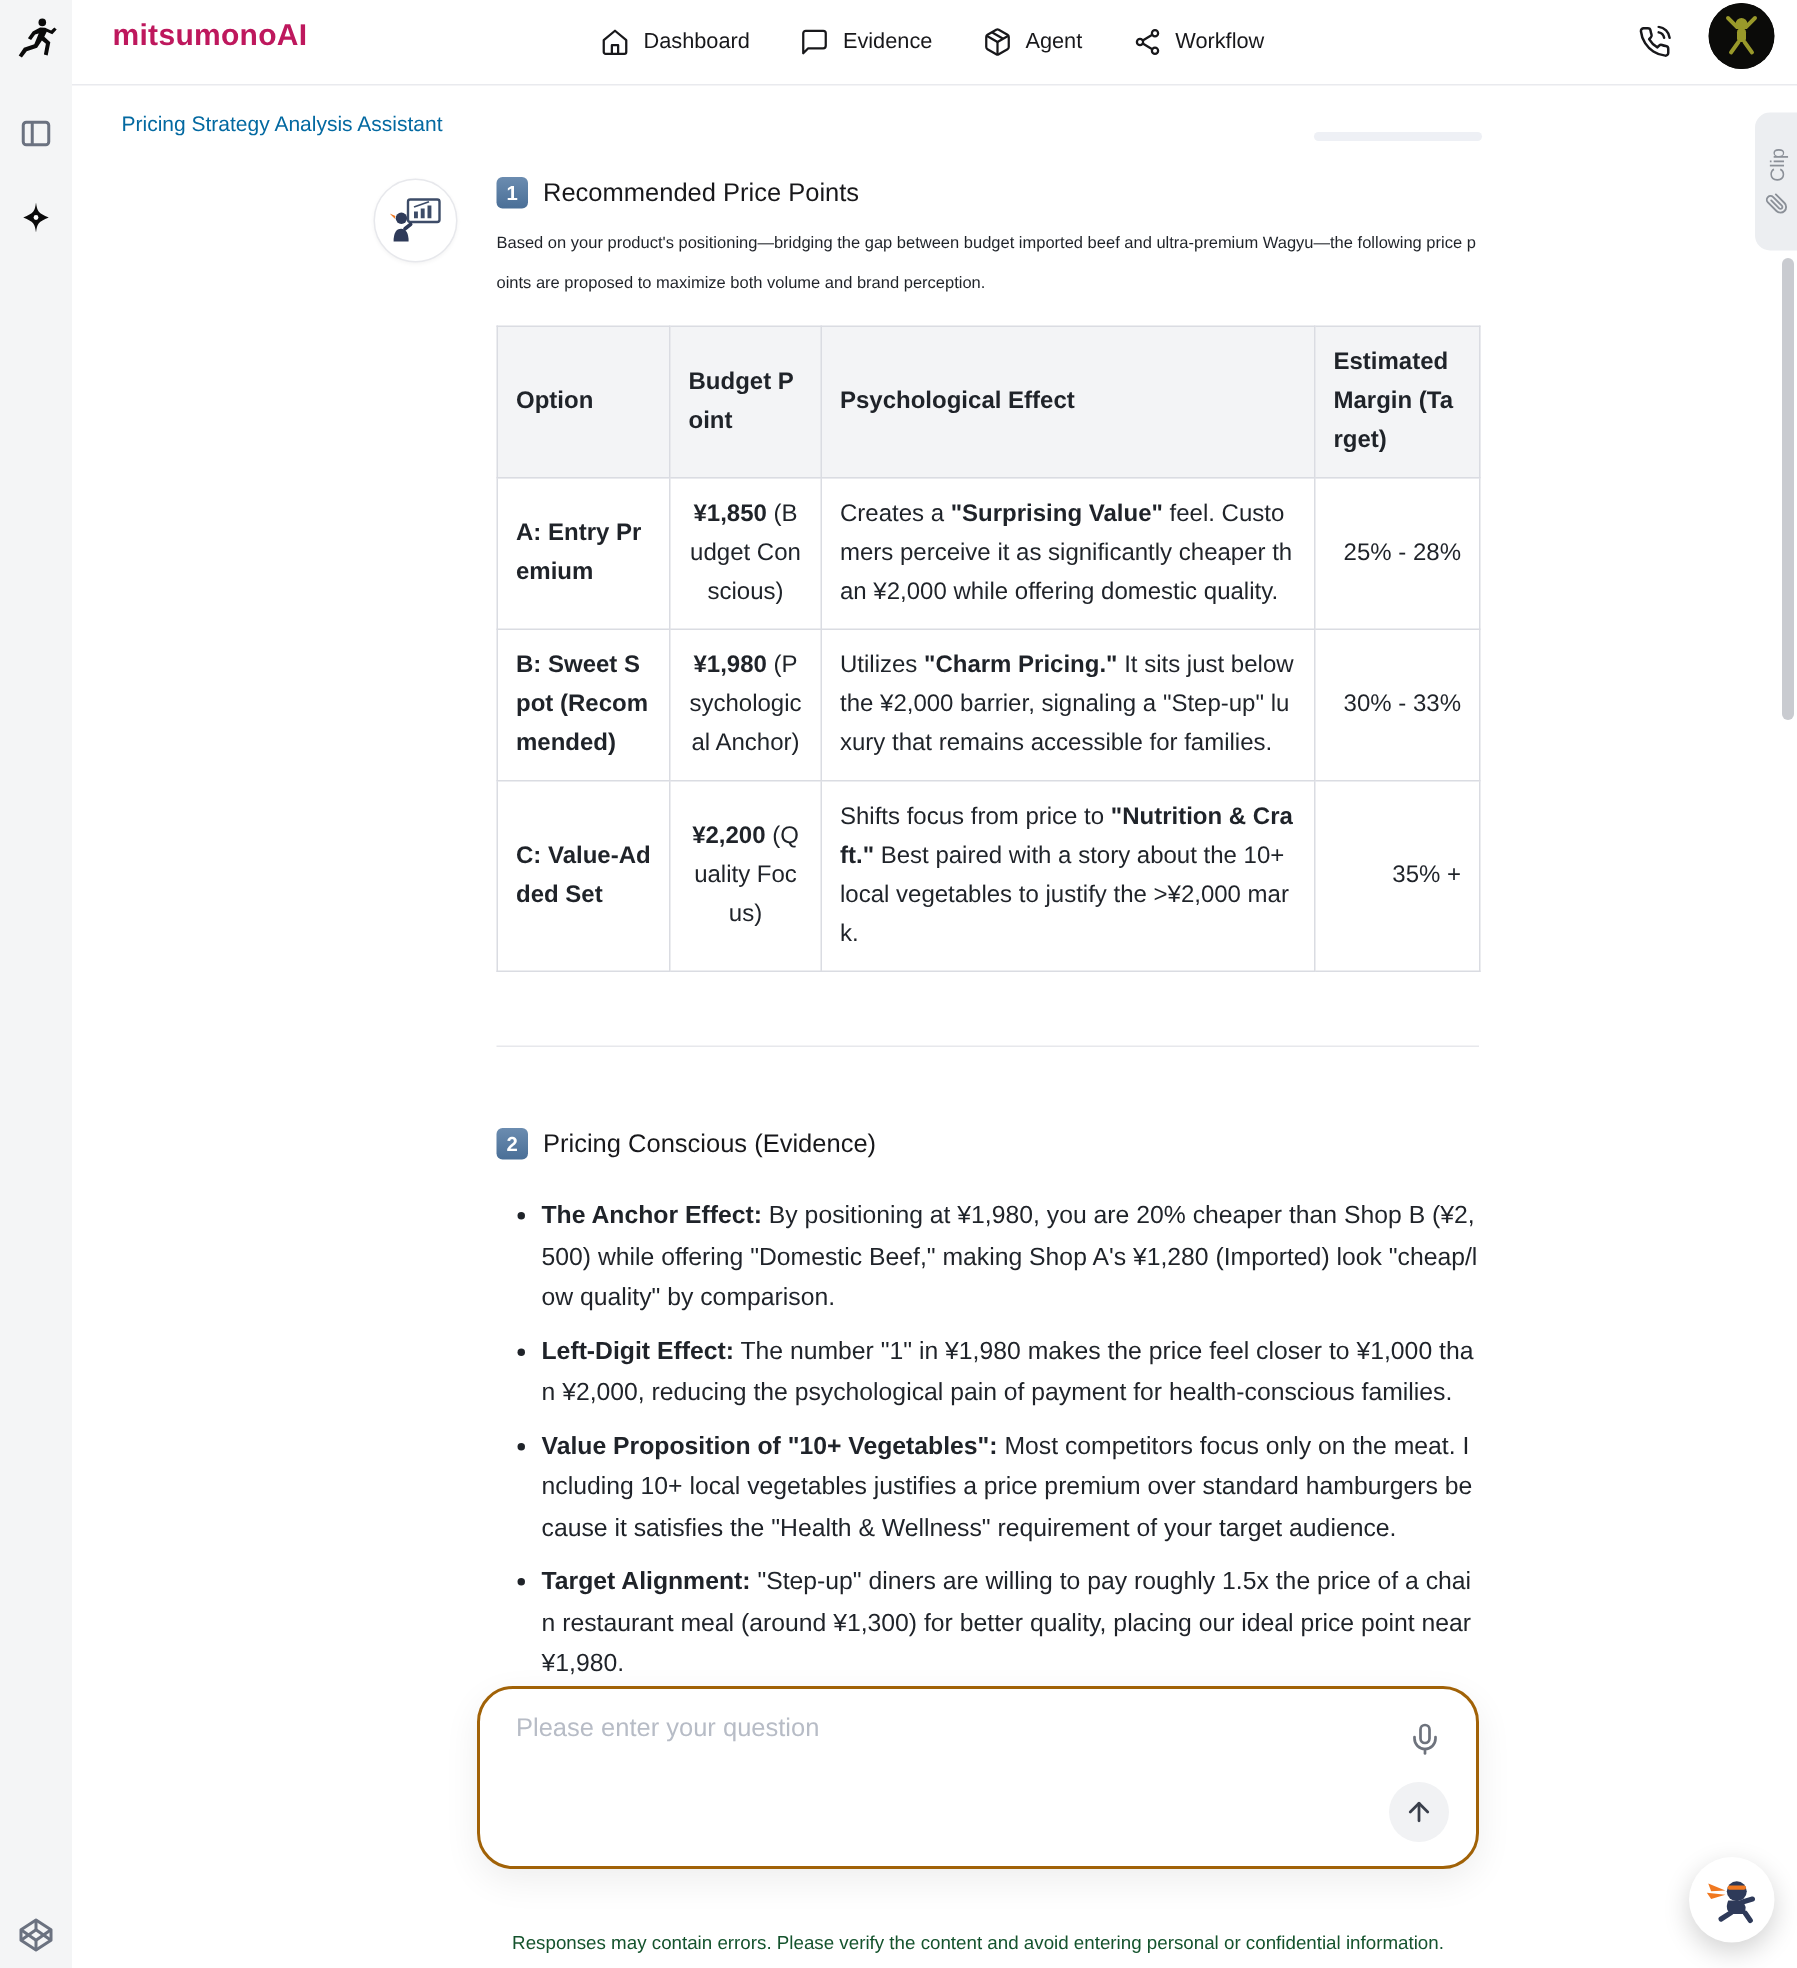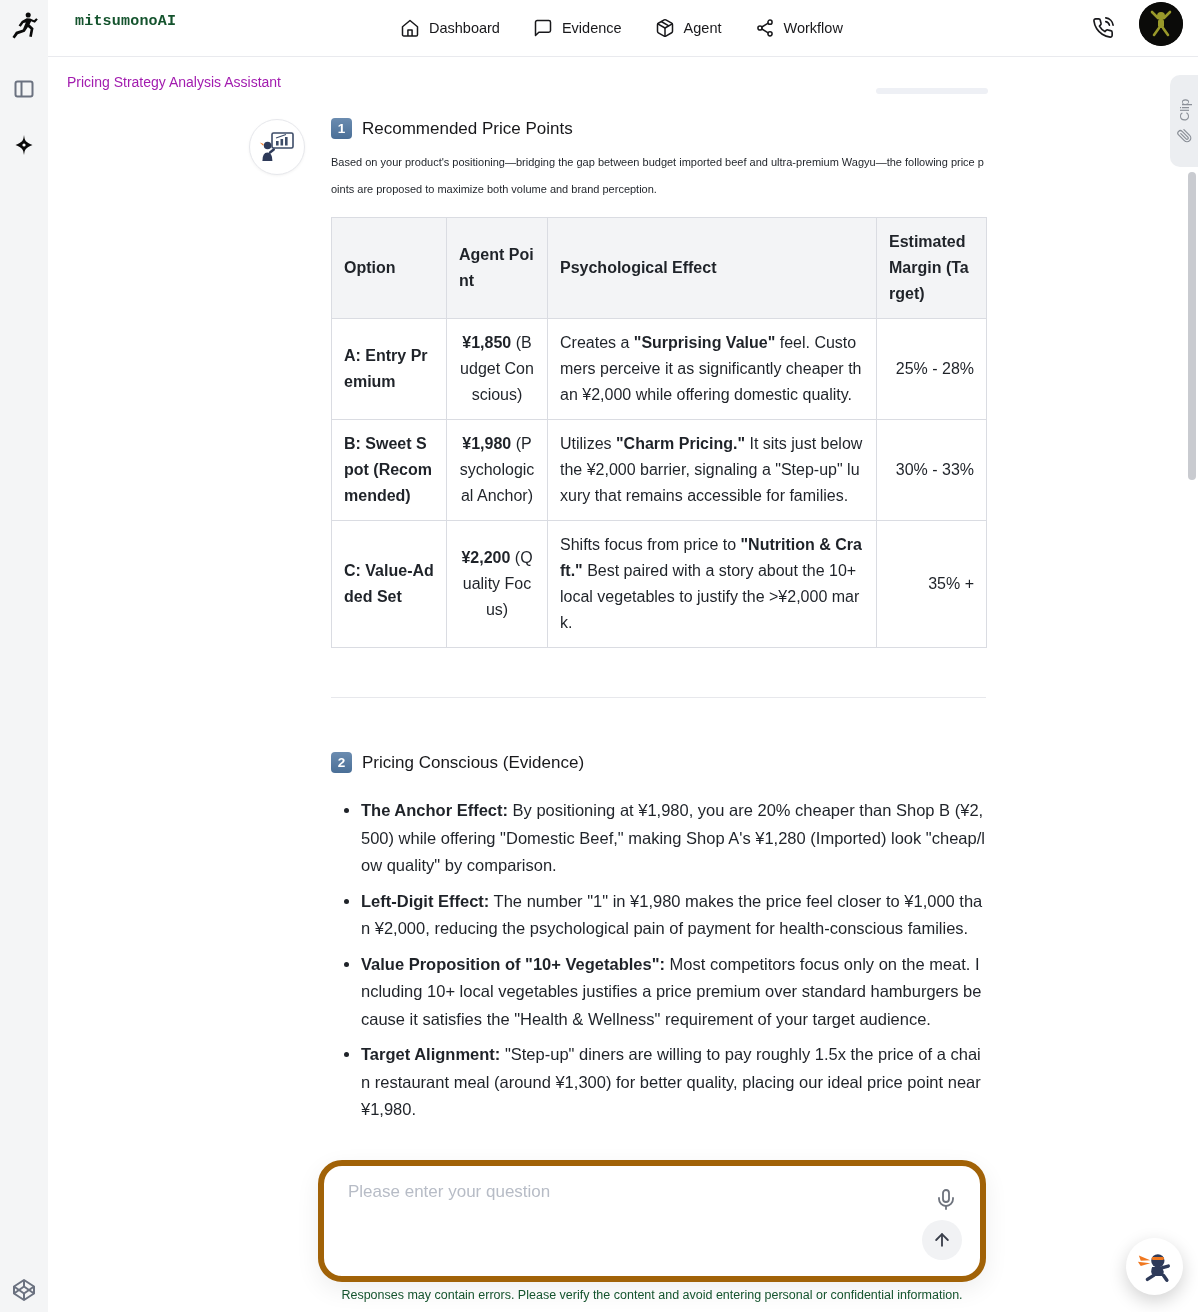--- a/index.html
+++ b/index.html
@@ -10,31 +10,31 @@
   .rail { position:absolute; left:0; top:0; width:48px; height:1312px; background:#f4f5f6; z-index:15; }
   .rail .logo { position:absolute; left:9px; top:10px; width:32px; height:34px; cursor:pointer; color:#0a0a0a; }
   .rail-btn { position:absolute; left:12px; width:24px; height:24px; color:#6b7280; cursor:pointer; }
   .rail-btn.panel { top:77px; }
   .rail-btn.spark { top:133px; color:#0a0a0a; }
   .rail-btn.cube { top:1278px; }
 
   
   .navbar { position:absolute; left:48px; top:0; width:1150px; height:57px; background:#fff;
     border-bottom:1px solid #e9eaee; z-index:14; }
-  .brand { position:absolute; left:27px; top:13px; font-family:Liberation Mono, monospace;
-    font-size:15px; font-weight:600; letter-spacing:.2px; color:#14532d; cursor:pointer; }
+  .brand { position:absolute; left:27px; top:13px; font-family:Liberation Sans, sans-serif;
+    font-size:20px; font-weight:600; letter-spacing:.2px; color:#be185d; cursor:pointer; }
   .nav-items { position:absolute; left:352px; top:0; height:56px; display:flex; gap:33px; align-items:center; }
   .nav-item { display:flex; align-items:center; gap:9px; font-size:14.5px; color:#18181b; cursor:pointer; }
   .nav-item svg { width:20px; height:20px; }
   .phone-btn { position:absolute; right:84px; top:17px; width:22px; height:22px; color:#18181b; cursor:pointer; }
   .user-avatar { position:absolute; right:15px; top:2px; width:44px; height:44px; border-radius:50%;
     background:#0b0b09; cursor:pointer; overflow:hidden; display:flex; align-items:center; justify-content:center; }
 
   
-  .breadcrumb { position:absolute; left:67px; top:74px; font-size:14px; color:#a21caf;text-align:right; }
+  .breadcrumb { position:absolute; left:81px; top:74px; font-size:14px; color:#0369a1;text-align:right; }
 
   
   .user-bubble-clip { position:absolute; left:876px; top:88px; width:112px; height:6px;
     background:#eef0f5; border-radius:3px; }
 
   
   .asst-avatar { position:absolute; left:249px; top:119px; width:56px; height:56px; border-radius:50%;
     background:#fff; border:1px solid #e7e8ec; box-shadow:0 1px 3px rgba(0,0,0,.05);
     display:flex; align-items:center; justify-content:center; }
   .content { position:absolute; left:331px; top:118px; width:655px; }
@@ -52,22 +52,22 @@
   td.c-price { text-align:center; }
   td.c-price .pv { font-weight:700; }
   td.c-margin { text-align:right; }
 
   hr.divider { border:none; border-top:1px solid #e7e8ec; margin:49px 0 0; }
   .sec2-wrap { margin-top:54px; }
   ul.rationales { margin:24px 0 0; padding-left:30px; }
   ul.rationales li { font-size:16.5px; line-height:27.5px; word-break:break-all; margin-bottom:8px; }
 
   
-  .composer { position:absolute; left:318px; top:1160px; width:668px; height:122px; background:#fff;
-    border:6px solid #a16207; border-radius:24px; box-shadow:0 8px 24px rgba(0,0,0,.07); z-index:20; }
+  .composer { position:absolute; left:318px; top:1124px; width:668px; height:122px; background:#fff;
+    border:2px solid #a16207; border-radius:24px; box-shadow:0 8px 24px rgba(0,0,0,.07); z-index:20; }
   .composer textarea { position:absolute; left:24px; top:16px; width:560px; height:86px; border:none;
     outline:none; resize:none; font-family:"Liberation Sans", sans-serif; font-size:17px; color:#1f2937;
     background:transparent; }
   .composer textarea::placeholder { color:#b7bcc6; }
   .mic-btn { position:absolute; right:22px; top:22px; width:24px; height:24px; color:#6e737d; cursor:pointer; }
   .send-btn { position:absolute; right:18px; bottom:16px; width:40px; height:40px; border-radius:50%;
     background:#f1f2f4; border:none; cursor:pointer; display:flex; align-items:center; justify-content:center;
     color:#3a3f4b; }
   .disclaimer { position:absolute; left:318px; top:1288px; width:668px; text-align:center;
     font-size:12.5px; color:#14532d; z-index:20; }
@@ -204,21 +204,21 @@
   <table class="price">
     <colgroup>
         <col style="width:115px">
         <col style="width:101px">
         <col style="width:329px">
         <col style="width:110px">
       </colgroup>
     <thead>
         <tr id="thead-row">
           <th>Option</th>
-          <th>Agent Point</th>
+          <th>Budget Point</th>
           <th>Psychological Effect</th>
           <th>Estimated Margin (Target)</th>
         </tr>
       </thead>
     <tbody id="tbody-rows">
         <tr>
           <td class="c-option">A: Entry Premium</td>
           <td class="c-price"><span class="pv">¥1,850</span> (Budget Conscious)</td>
           <td>Creates a <b>"Surprising Value"</b> feel. Customers perceive it as significantly cheaper than ¥2,000 while offering domestic quality.</td>
           <td class="c-margin">25% - 28%</td>

